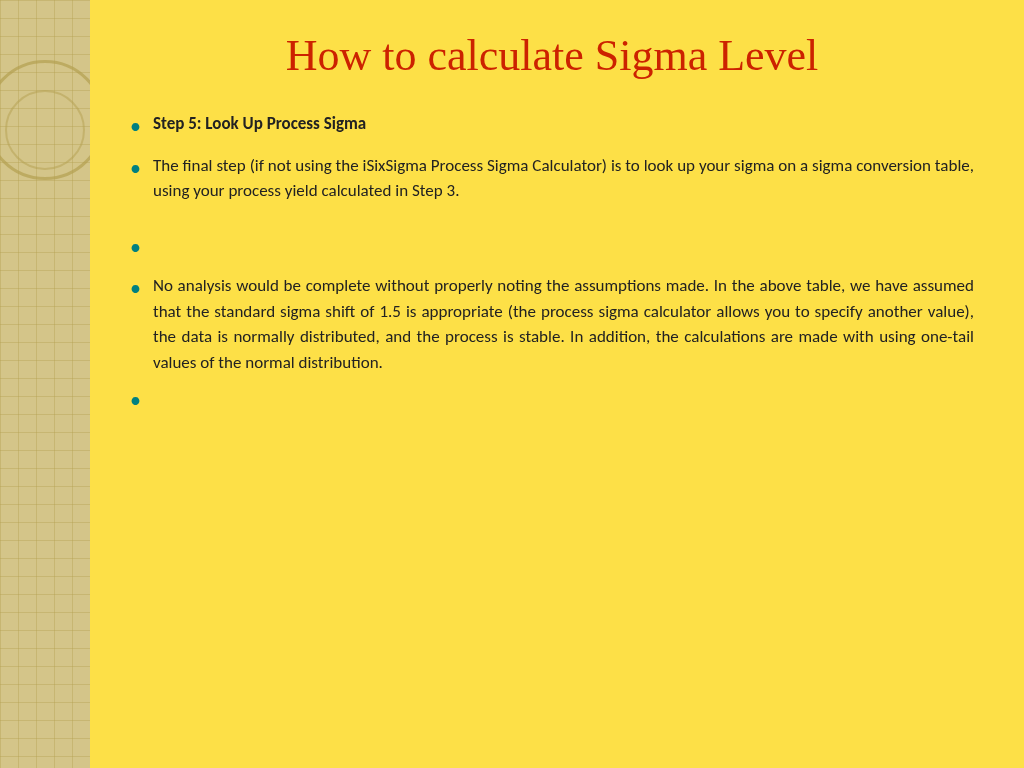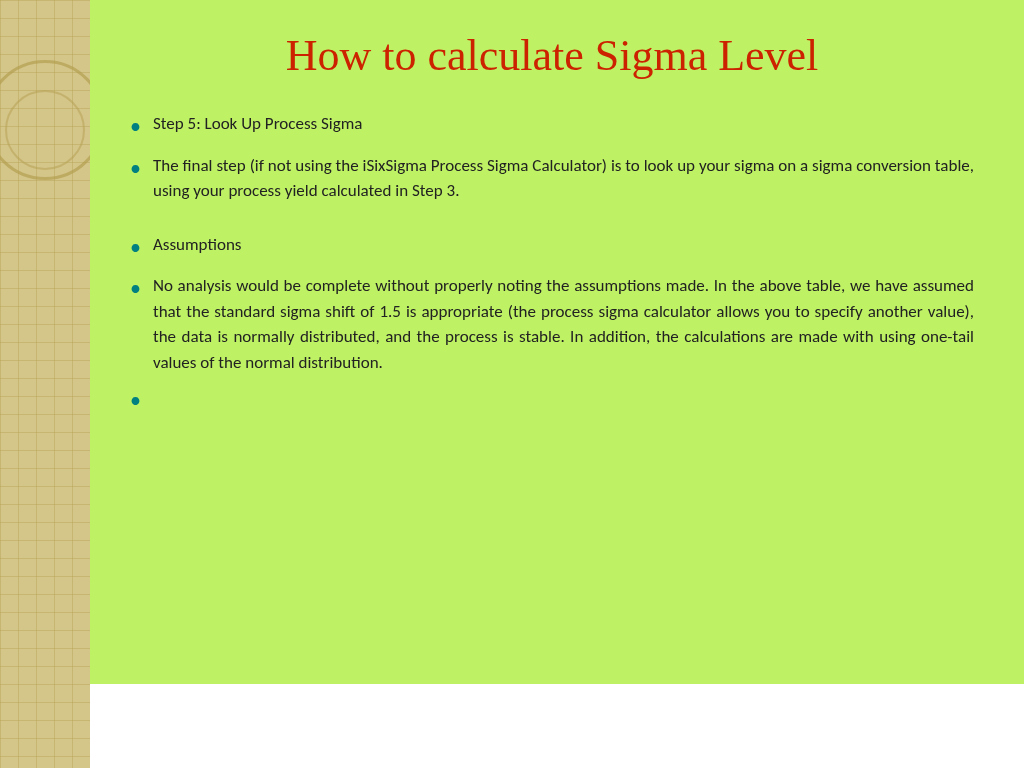--- a/index.html
+++ b/index.html
@@ -57,22 +57,22 @@
       transform: translateX(-50%);
       width: 80px;
       height: 80px;
       border-radius: 50%;
       border: 2px solid rgba(180,160,80,0.5);
       background: transparent;
     }
 
     .main-content {
       flex: 1;
-      height: 684px;
-      background: #bef264;
+      height: 768px;
+      background: #fde047;
       padding: 30px 50px 18px 40px;
       overflow: hidden;
     }
 
     .slide-title {
       font-family: 'Palatino Linotype', Palatino, Georgia, serif;
       font-size: 44px;
       color: #cc2200;
       text-align: center;
       margin-bottom: 28px;
@@ -100,21 +100,21 @@
       flex-shrink: 0;
       line-height: 1.4;
     }
 
     .bullet-text {
       flex: 1;
       text-align: justify;
     }
 
     .bullet-text strong {
-      font-weight: normal;
+      font-weight: bold;
       margin-top: 8px;
     }
 
     .spacer {
       height: 18px;
     }
 
     .empty-bullet {
       display: flex;
       align-items: flex-start;
@@ -144,23 +144,20 @@
 
     <div class="bullet-item">
       <span class="bullet-dot">•</span>
       <span class="bullet-text">The final step (if not using the iSixSigma Process Sigma Calculator) is to look up your sigma on a sigma conversion table, using your process yield calculated in Step 3.</span>
     </div>
 
     <div class="spacer"></div>
 
     <div class="bullet-item">
       <span class="bullet-dot">•</span>
-      <span class="bullet-text">
-        <strong>Assumptions</strong>
-      </span>
     </div>
 
     <div class="bullet-item">
       <span class="bullet-dot">•</span>
       <span class="bullet-text">No analysis would be complete without properly noting the assumptions made. In the above table, we have assumed that the standard sigma shift of 1.5 is appropriate (the process sigma calculator allows you to specify another value), the data is normally distributed, and the process is stable. In addition, the calculations are made with using one-tail values of the normal distribution.</span>
     </div>
 
     <div class="empty-bullet">
       <span class="bullet-dot">•</span>
     </div>

